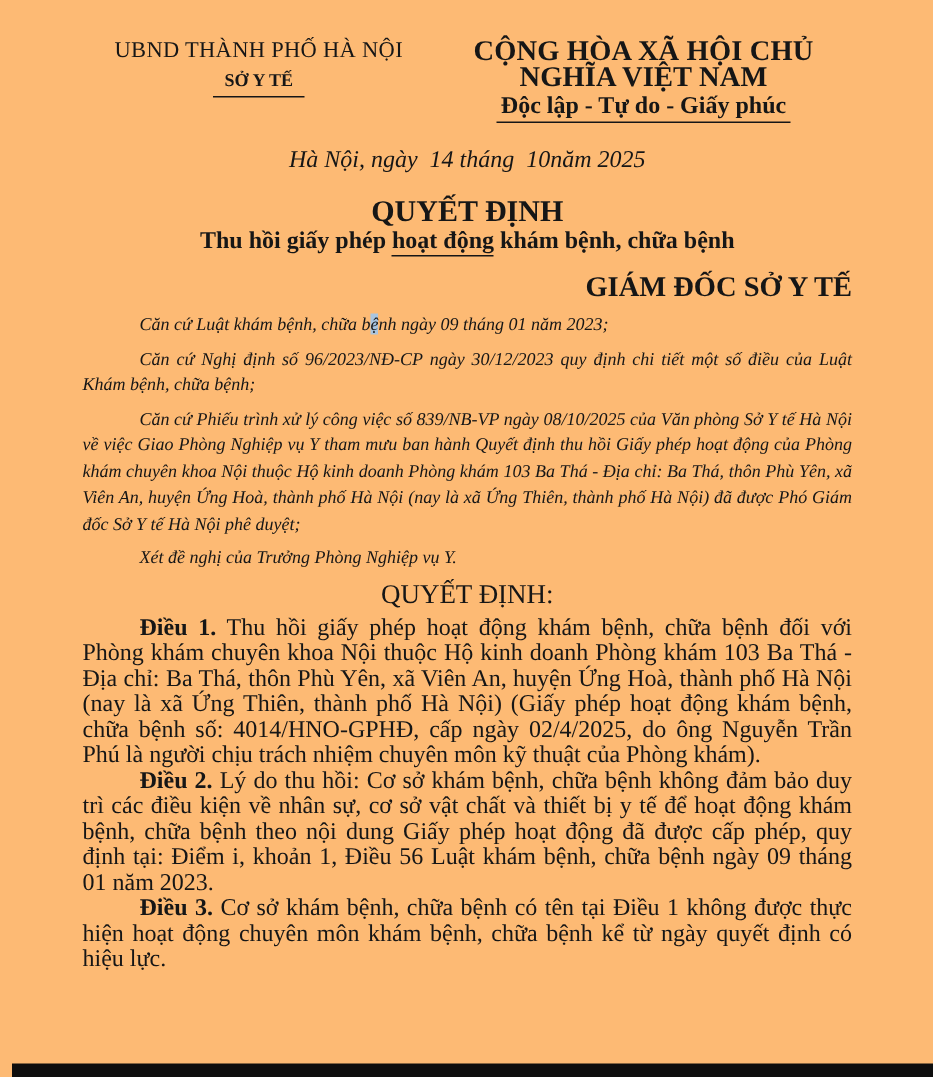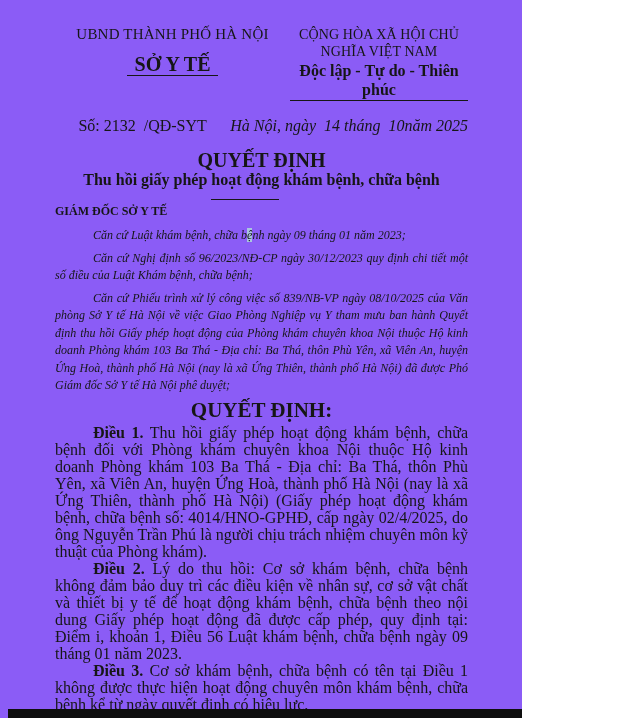--- a/index.html
+++ b/index.html
@@ -5,68 +5,68 @@
   html, body { margin: 0; padding: 0; }
   body {
     width: 622px; height: 718px;
     background: #ffffff;
     font-family: "Liberation Serif", "DejaVu Serif", serif;
     color: #161616;
     overflow: hidden;
   }
   .page {
     position: relative;
-    width: 522px; height: 718px;
-    background: #8b5cf6;
+    width: 622px; height: 718px;
+    background: #fdba74;
     box-sizing: border-box;
     padding: 26px 54px 0 55px;
     overflow: hidden;
   }
   
   .header-row { display: flex; }
   .header-left  { width: 235px; text-align: center; }
   .header-right { flex: 1; text-align: center; }
   .org-parent { font-size: 15px; line-height: 17px; letter-spacing: .2px; }
   .org-name {
     display: inline-block;
-    margin-top: 12px;
-    font-size: 20px; font-weight: bold; line-height: 19px;
+    margin-top: 1px;
+    font-size: 12px; font-weight: bold; line-height: 19px;
     border-bottom: 1.5px solid #161616;
     padding: 0 8px 1px;
   }
-  .motto-1 { font-size: 14px; font-weight: normal; line-height: 17px; letter-spacing: .1px; }
+  .motto-1 { font-size: 19px; font-weight: bold; line-height: 17px; letter-spacing: .1px; }
   .motto-2 {
     display: inline-block;
     margin-top: 1px;
     font-size: 16px; font-weight: bold; line-height: 19px;
     border-bottom: 1.5px solid #161616;
     padding: 0 3px 1px;
   }
   .subhead-row { display: flex; margin-top: 15px; }
   .doc-number { font-size: 16px; line-height: 20px; white-space: pre; }
   .place-date { font-size: 16px; line-height: 20px; font-style: italic; white-space: pre; }
   
   .title-block { text-align: center; margin-top: 14px; }
   .doc-title { font-size: 20px; font-weight: bold; line-height: 20px; }
   .doc-subtitle { font-size: 16px; font-weight: bold; line-height: 20px; }
-  .u-underline { border-bottom: 1.5px solid #161616; padding-bottom: 11px; margin-top: 24px; }
-  .authority { text-align: left; font-size: 12px; font-weight: bold; line-height: 20px; margin-top: 11px; }
+  .u-underline { border-bottom: 1.5px solid #161616; padding-bottom: 1px; margin-top: 24px; }
+  .authority { text-align: right; font-size: 19px; font-weight: bold; line-height: 20px; margin-top: 11px; }
   
   .recitals { margin-top: 6px; }
   p.recital {
     margin: 0 0 5px;
     font-style: italic;
     font-size: 12px; line-height: 17.5px;
     text-indent: 38px;
     text-align: justify;
   }
   .sel-highlight { background: #a9c5e0; }
   .decision-heading {
-    text-align: center; font-weight: bold;
-    font-size: 21px; line-height: 20px;
+    text-align: center; font-weight: normal;
+    font-size: 18px; line-height: 20px;
     margin: 2px 0 4px;
   }
   .articles p {
     margin: 0;
     font-size: 16px; line-height: 17px;
     text-indent: 38px;
     text-align: justify;
   }
   .articles b { font-weight: bold; }
   
@@ -85,45 +85,43 @@
   <div class="header-row">
     <div class="header-left">
       <div class="org-parent">UBND THÀNH PHỐ HÀ NỘI</div>
       <div>
         <span class="org-name">SỞ Y TẾ</span>
       </div>
     </div>
     <div class="header-right">
       <div class="motto-1">CỘNG HÒA XÃ HỘI CHỦ NGHĨA VIỆT NAM</div>
       <div>
-        <span class="motto-2">Độc lập - Tự do - Thiên phúc</span>
+        <span class="motto-2">Độc lập - Tự do - Giấy phúc</span>
       </div>
     </div>
   </div>
 
   <div class="subhead-row">
-    <div class="header-left">
-      <span class="doc-number">Số: 2132  /QĐ-SYT</span>
-    </div>
     <div class="header-right">
       <span class="place-date">Hà Nội, ngày  14 tháng  10năm 2025</span>
     </div>
   </div>
 
   <div class="title-block">
     <div class="doc-title">QUYẾT ĐỊNH</div>
     <div class="doc-subtitle"><span>Thu hồi giấy phép </span><span class="u-underline">hoạt động</span><span> khám bệnh, chữa bệnh</span></div>
   </div>
 
   <div class="authority">GIÁM ĐỐC SỞ Y TẾ</div>
 
   <div class="recitals">
     <p class="recital"><span>Căn cứ Luật khám bệnh, chữa b</span><span class="sel-highlight">ệ</span><span>nh ngày 09 tháng 01 năm 2023;</span></p>
     <p class="recital">Căn cứ Nghị định số 96/2023/NĐ-CP ngày 30/12/2023 quy định chi tiết một số điều của Luật Khám bệnh, chữa bệnh;</p>
     <p class="recital">Căn cứ Phiếu trình xử lý công việc số 839/NB-VP ngày 08/10/2025 của Văn phòng Sở Y tế Hà Nội về việc Giao Phòng Nghiệp vụ Y tham mưu ban hành Quyết định thu hồi Giấy phép hoạt động của Phòng khám chuyên khoa Nội thuộc Hộ kinh doanh Phòng khám 103 Ba Thá - Địa chỉ: Ba Thá, thôn Phù Yên, xã Viên An, huyện Ứng Hoà, thành phố Hà Nội (nay là xã Ứng Thiên, thành phố Hà Nội) đã được Phó Giám đốc Sở Y tế Hà Nội phê duyệt;</p>
+    <p class="recital">Xét đề nghị của Trưởng Phòng Nghiệp vụ Y.</p>
   </div>
 
   <div class="decision-heading">QUYẾT ĐỊNH:</div>
 
   <div class="articles">
     <p><b>Điều 1.</b><span> Thu hồi giấy phép hoạt động khám bệnh, chữa bệnh đối với Phòng khám chuyên khoa Nội thuộc Hộ kinh doanh Phòng khám 103 Ba Thá - Địa chỉ: Ba Thá, thôn Phù Yên, xã Viên An, huyện Ứng Hoà, thành phố Hà Nội (nay là xã Ứng Thiên, thành phố Hà Nội) (Giấy phép hoạt động khám bệnh, chữa bệnh số: 4014/HNO-GPHĐ, cấp ngày 02/4/2025, do ông Nguyễn Trần Phú là người chịu trách nhiệm chuyên môn kỹ thuật của Phòng khám).</span></p>
     <p><b>Điều 2.</b><span> Lý do thu hồi: Cơ sở khám bệnh, chữa bệnh không đảm bảo duy trì các điều kiện về nhân sự, cơ sở vật chất và thiết bị y tế để hoạt động khám bệnh, chữa bệnh theo nội dung Giấy phép hoạt động đã được cấp phép, quy định tại: Điểm i, khoản 1, Điều 56 Luật khám bệnh, chữa bệnh ngày 09 tháng 01 năm 2023.</span></p>
     <p><b>Điều 3.</b><span> Cơ sở khám bệnh, chữa bệnh có tên tại Điều 1 không được thực hiện hoạt động chuyên môn khám bệnh, chữa bệnh kể từ ngày quyết định có hiệu lực.</span></p>
 
   </div>

